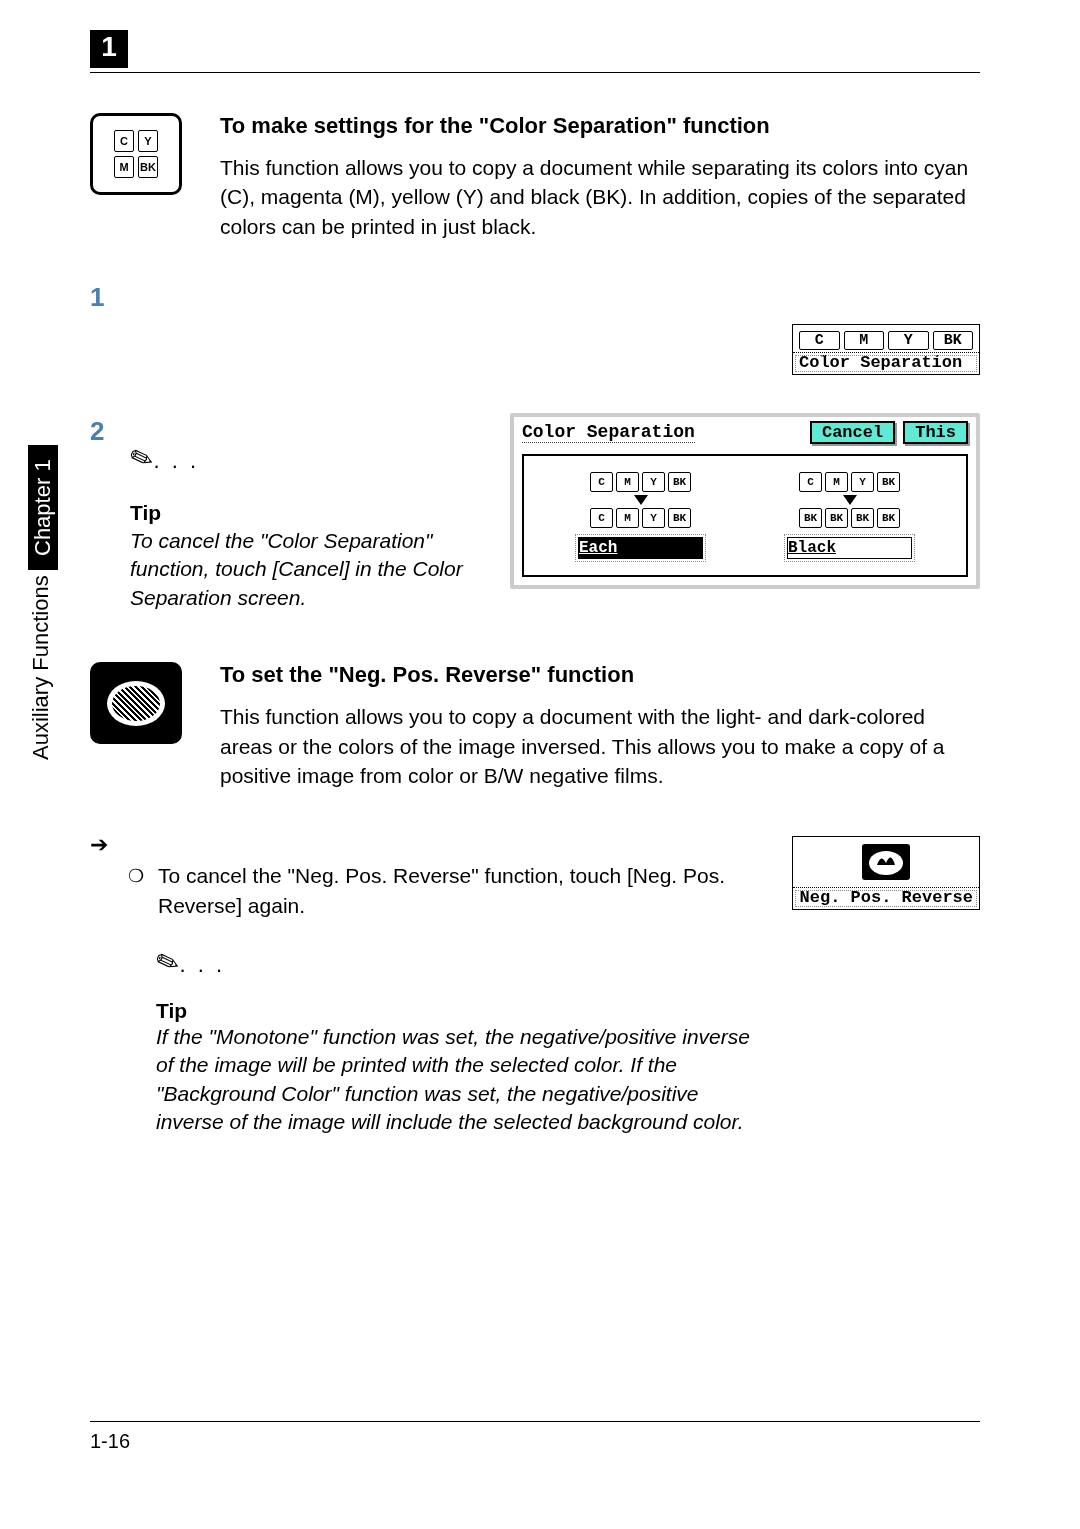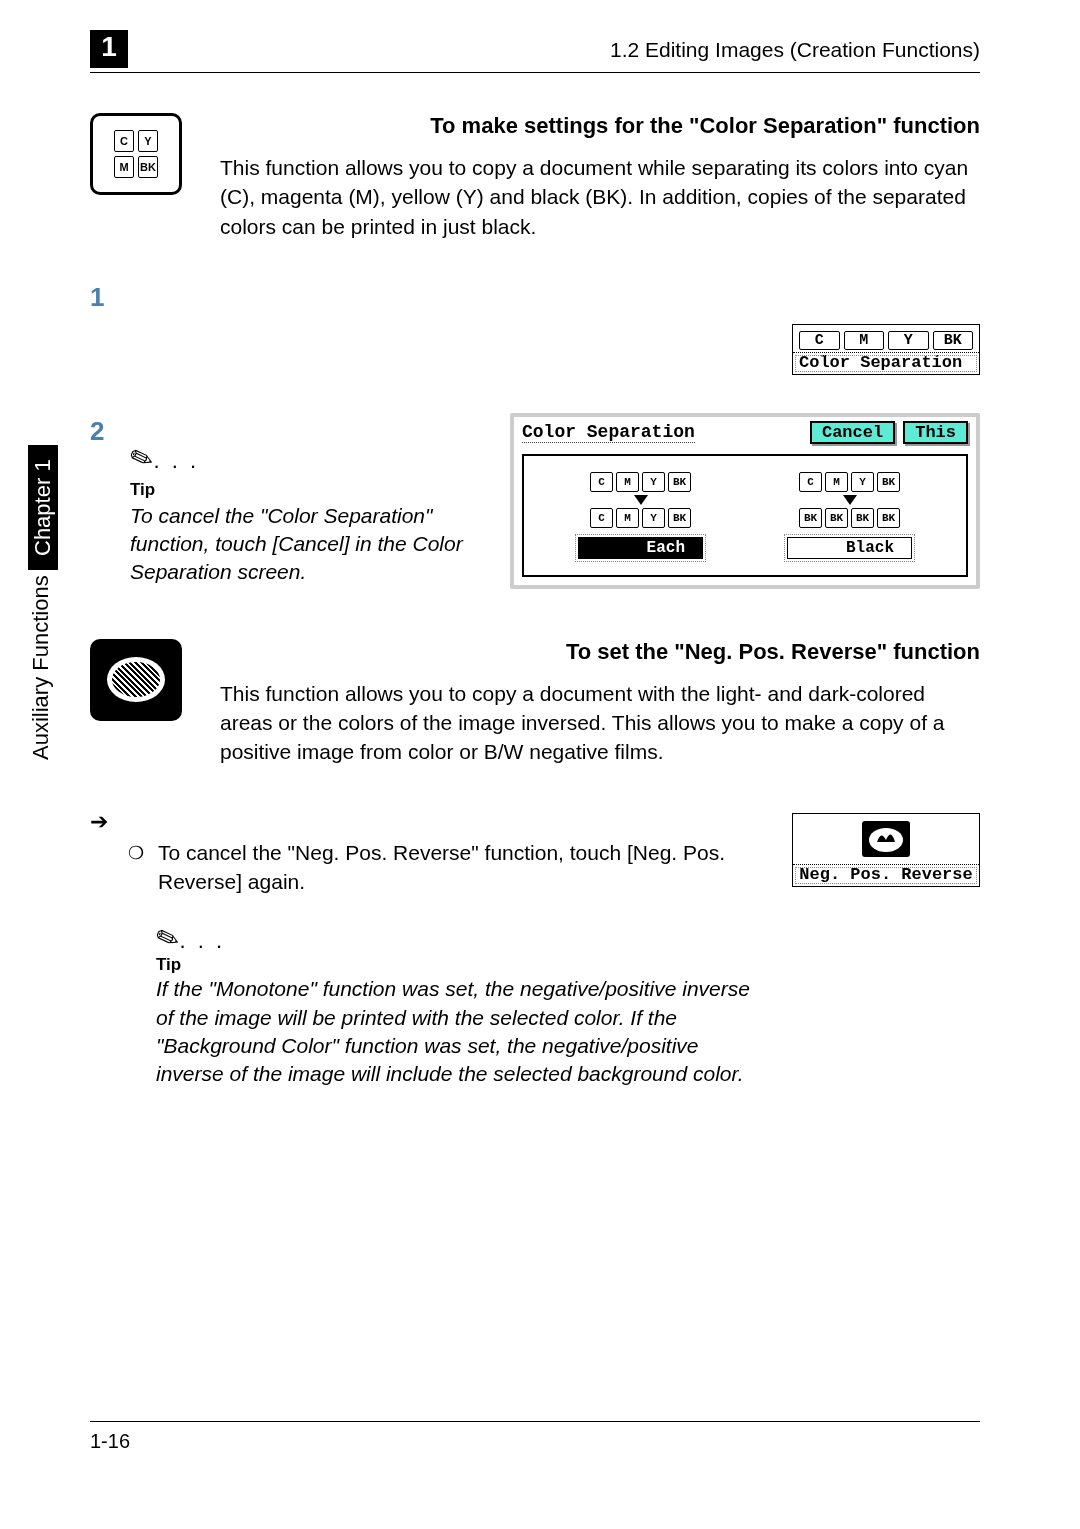--- a/index.html
+++ b/index.html
@@ -106,21 +106,21 @@
       position: relative;
       overflow: hidden;
     }
     .icon-neg-inner::after {
       content: "";
       position: absolute;
       inset: 5px;
       background: repeating-linear-gradient(45deg, #000 0 2px, #fff 2px 4px);
       border-radius: 50%;
     }
-    .heading { font-weight: bold; font-size: 22px; margin-bottom: 14px; text-align: right; }
+    .heading { font-weight: bold; font-size: 22px; margin-bottom: 14px; }
     .para { font-size: 21px; line-height: 1.4; margin-bottom: 14px; }
     .step-row {
       display: flex;
       align-items: flex-start;
       gap: 18px;
       font-size: 21px;
       line-height: 1.4;
     }
     .step-num {
       font-size: 26px;
@@ -223,43 +223,44 @@
     }
     .down-tri {
       width: 0; height: 0;
       border-left: 7px solid transparent;
       border-right: 7px solid transparent;
       border-top: 10px solid #000;
     }
     .opt-label {
       width: 125px;
       border: 1.5px solid #000;
-      text-align: right;
+      text-align: left;
       font-size: 16px;
       font-weight: bold;
-      padding: 1px 17px;
+      padding: 1px 0;
       margin-top: 6px;
       position: relative;
+      text-decoration: underline;
     }
     .opt-label.selected { background: #000; color: #fff; }
     .opt-label::after {
       content: "";
       position: absolute;
       inset: -4px;
       border: 1px dotted #888;
       pointer-events: none;
     }
     .tip-block { margin-top: 26px; margin-left: 66px; }
     .tip-icon {
       font-size: 28px;
       transform: rotate(-20deg);
       display: inline-block;
     }
     .tip-dots::after { content: ". . ."; font-size: 22px; letter-spacing: 3px; }
-    .tip-head { font-weight: bold; font-size: 17px; margin-top: 0; }
+    .tip-head { font-weight: bold; font-size: 21px; margin-top: 20px; }
     .tip-text { font-style: italic; font-size: 21px; line-height: 1.35; }
     .bullet-row {
       display: flex;
       align-items: flex-start;
       gap: 16px;
       font-size: 21px;
       line-height: 1.4;
     }
     .bullet-arrow { font-size: 22px; min-width: 22px; padding-top: 2px;}
     .sub-bullet {
@@ -280,40 +281,39 @@
     }
     .neg-illus .picto {
       padding: 6px;
     }
     .neg-illus .picto svg { display: block; margin: auto; }
     .neg-illus .label {
       font-family: "Courier New", monospace;
       font-size: 17px;
       font-weight: bold;
       padding: 0 6px 2px 6px;
-      text-align: center;
+      text-align: right;
       border-top: 1.5px dotted #000;
       position: relative;
     }
     .footer {
       position: absolute;
       left: 90px;
       right: 100px;
       bottom: 76px;
       border-top: 1.3px solid #000;
       padding-top: 8px;
       font-size: 20px;
     }
   </style>
 </head>
 <body>
 
 <div class="header-row">
   <div class="chapter-tab">1</div>
-  <div class="header-text">1.2 Editing Images (Creation Functions)</div>
 </div>
 
 <div class="side-label-chapter">Chapter 1</div>
 <div class="side-label">Auxiliary Functions</div>
 
 <div class="section section-with-icon">
   <div class="section-icon">
     <div class="icon-row">
       <div class="cell">C</div>
       <div class="cell">Y</div>

